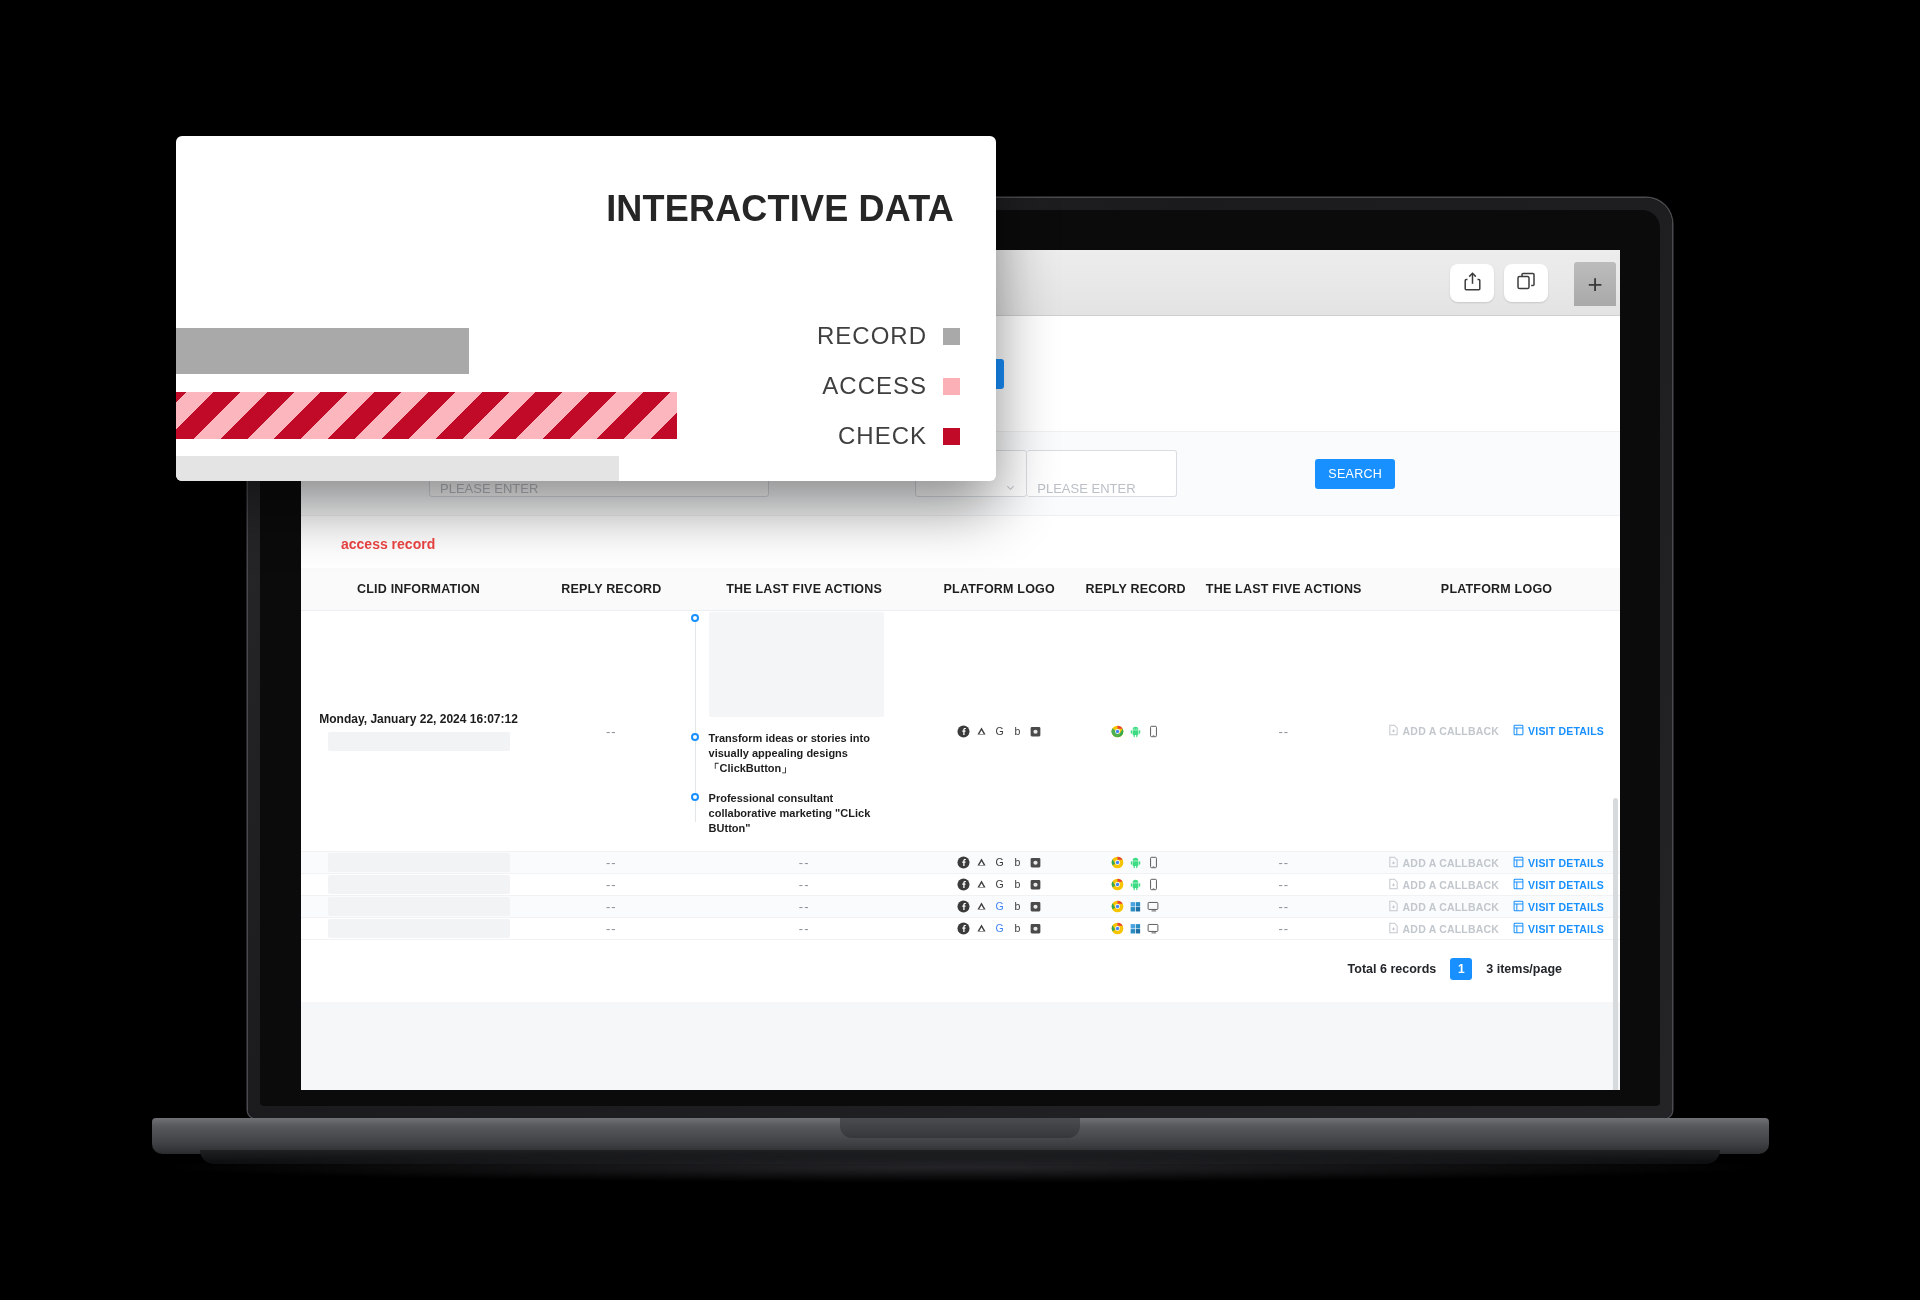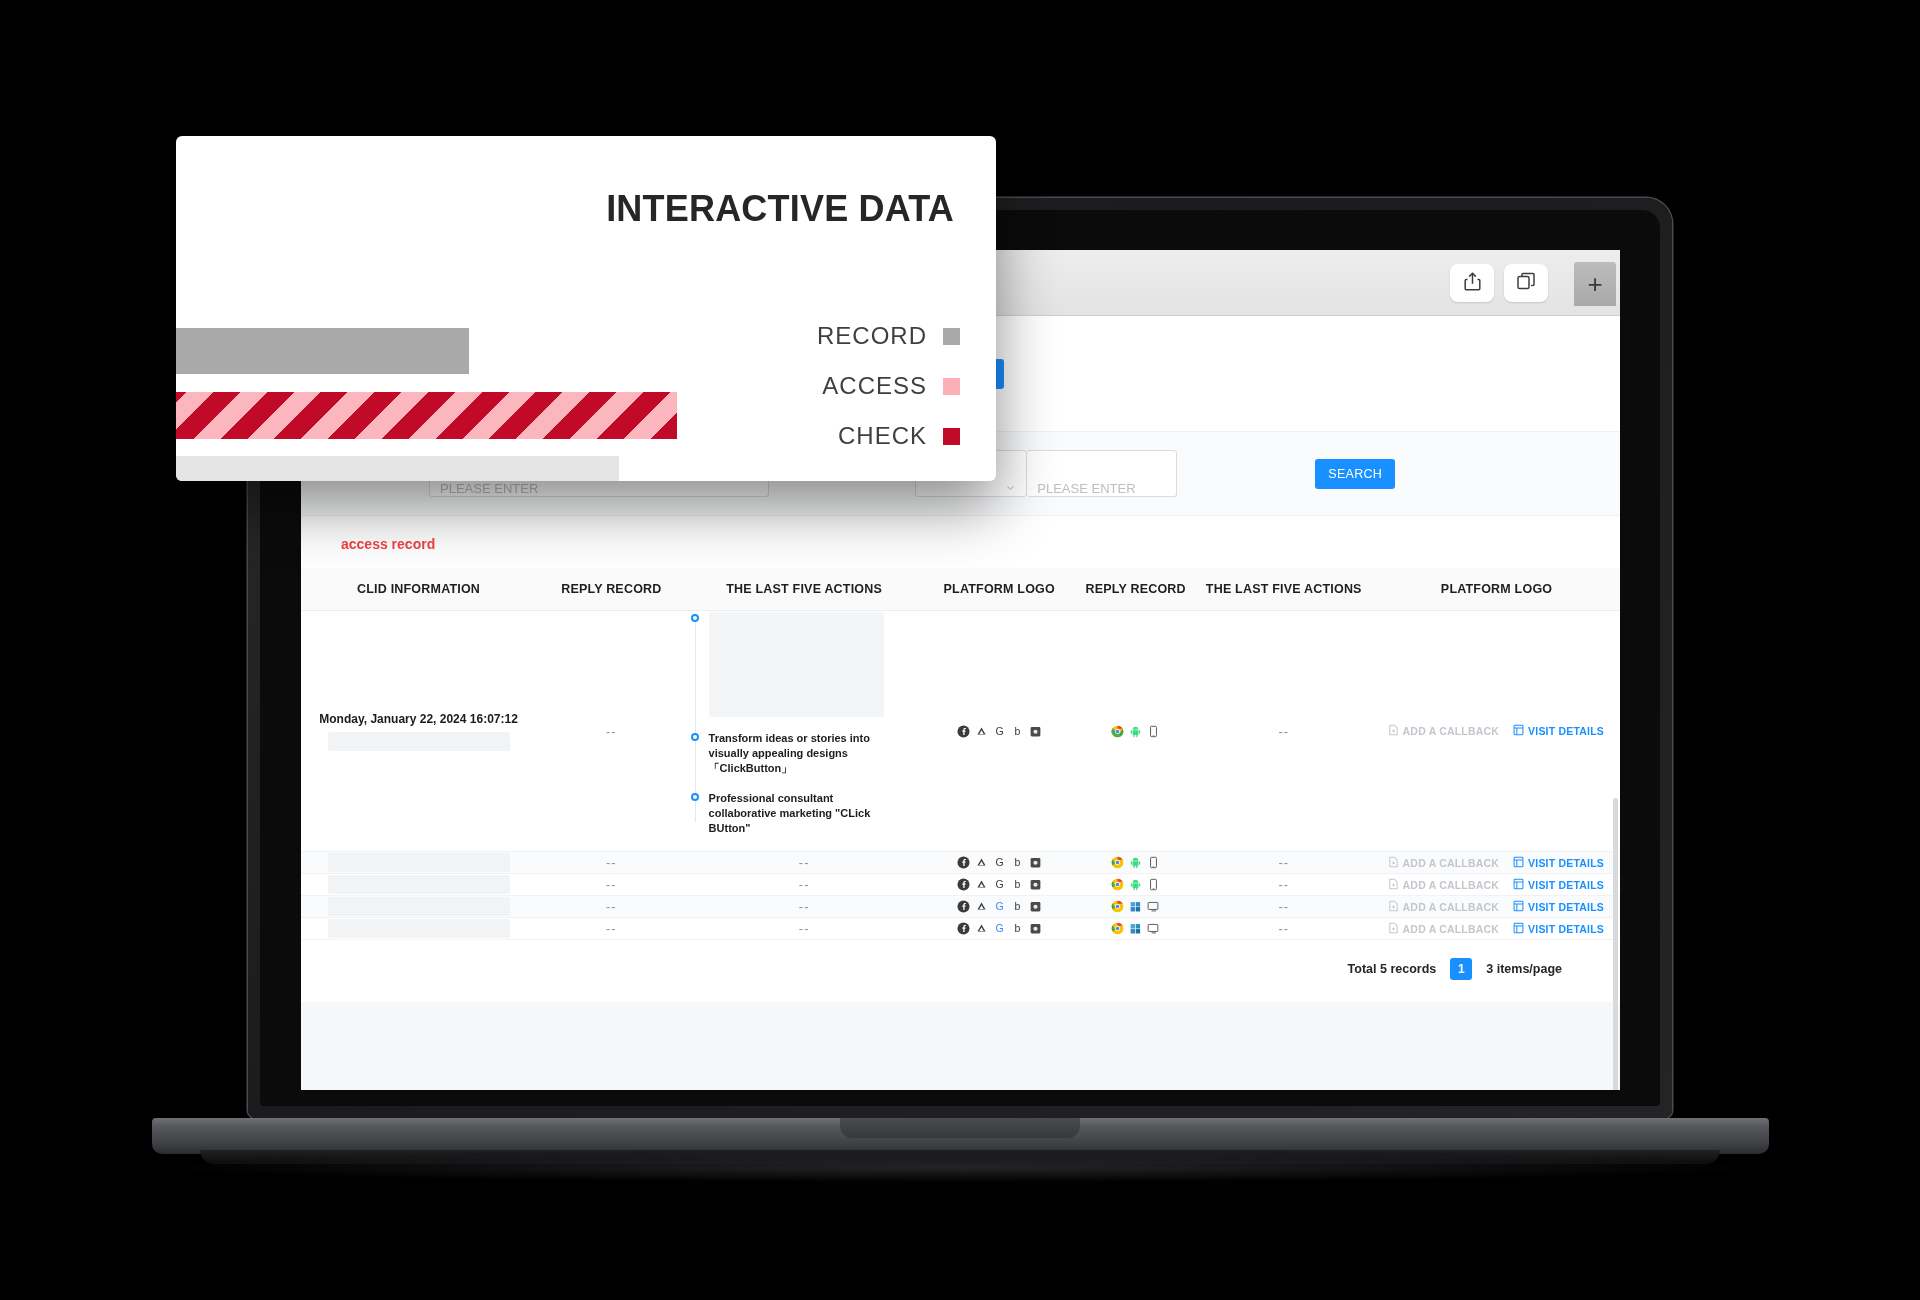--- a/index.html
+++ b/index.html
@@ -710,21 +710,21 @@
                         </svg></span>
                     <span>VISIT DETAILS</span>
                   </span>
                 </div>
               </td>
             </tr>
           </tbody>
         </table>
 
         <div class="tfoot">
-          <span>Total 5 records</span>
+          <span>Total 6 records</span>
           <span class="pagebox">1</span>
           <span>3 items/page</span>
         </div>
       </div>
 
       <div class="vscroll"></div>
     </div>
 
     <div class="base"></div>
     <div class="base-notch"></div>

